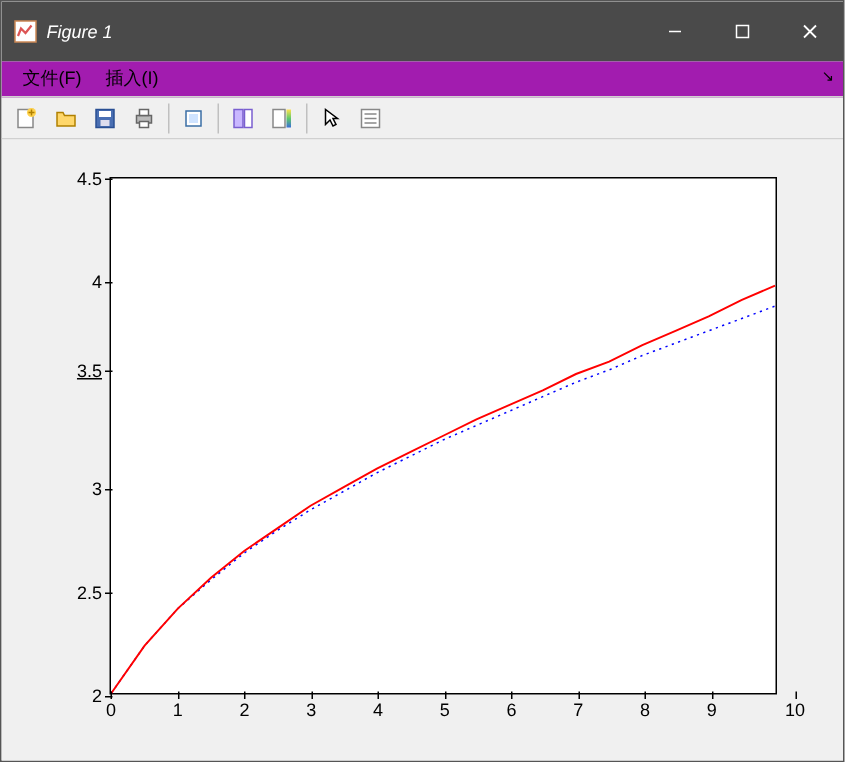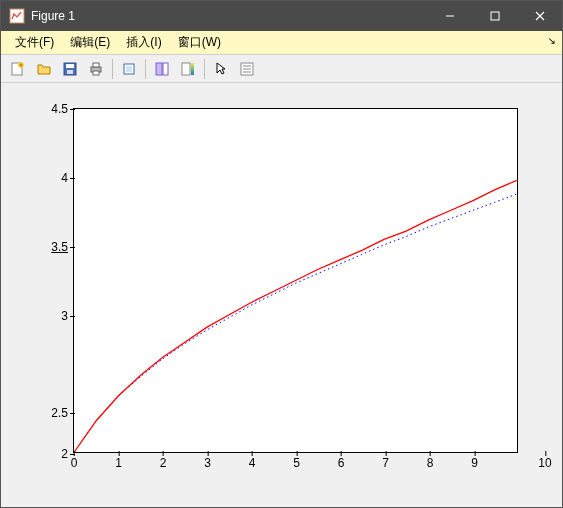--- a/index.html
+++ b/index.html
@@ -1,21 +1,21 @@
 <!DOCTYPE html>
 <html><head>
 <meta charset="utf-8">
 <style>
 * { box-sizing: border-box; margin: 0; padding: 0; font-family: "Microsoft YaHei", "Segoe UI", sans-serif; }
 body { background: #fff; width: 563px; height: 508px; overflow: hidden; border: 1px solid #555; }
-.titlebar { height: 30px; background: #4a4a4a; color: #fff; display: flex; align-items: center; padding-left: 8px; font-size: 12px; }
+.titlebar { height: 40px; background: #4a4a4a; color: #fff; display: flex; align-items: center; padding-left: 8px; font-size: 12px; font-style: italic; }
 .titlebar .app-icon { width: 16px; height: 16px; margin-right: 6px; }
 .titlebar .title { flex: 1; }
 .titlebar .win-btn { width: 45px; height: 30px; display: flex; align-items: center; justify-content: center; }
-.menubar { height: 24px; background: #fef9c3; border-bottom: 1px solid #d0d0d0; display: flex; align-items: center; padding: 0 6px; font-size: 12px; color: #000; position: relative; }
+.menubar { height: 24px; background: #a21caf; border-bottom: 1px solid #d0d0d0; display: flex; align-items: center; padding: 0 6px; font-size: 12px; color: #000; position: relative; }
 .menubar .menu-item { padding: 2px 8px; cursor: default; }
 .menubar .chev { position: absolute; right: 6px; top: 4px; font-size: 10px; }
 .toolbar { height: 28px; background: #f0f0f0; border-bottom: 1px solid #d0d0d0; display: flex; align-items: center; padding: 0 4px; gap: 0; }
 .toolbar .tbtn { width: 24px; height: 24px; display: flex; align-items: center; justify-content: center; border: 1px solid transparent; margin: 0 1px; }
 .toolbar .sep { width: 1px; height: 20px; background: #c0c0c0; margin: 0 3px; }
 .canvas-area { position: relative; width: 100%; height: 426px; background: #f0f0f0; }
 .plot-box { position: absolute; left: 72px; top: 25px; width: 445px; height: 345px; background: #fff; border: 1px solid #000; }
 .ytick { position: absolute; right: 100%; transform: translateY(-50%); font-size: 12px; padding-right: 6px; display: flex; align-items: center; }
 .ytick .tickmark { position: absolute; right: -1px; width: 5px; height: 1px; background: #000; }
 .xtick { position: absolute; top: 100%; transform: translateX(-50%); font-size: 12px; padding-top: 4px; text-align: center; }
@@ -45,23 +45,21 @@
   <div class="win-btn">
       <svg width="10" height="10">
         <line x1="1" y1="1" x2="9" y2="9" stroke="#fff" stroke-width="1.2"></line>
         <line x1="9" y1="1" x2="1" y2="9" stroke="#fff" stroke-width="1.2"></line>
       </svg>
     </div>
 </div>
 
 <div class="menubar">
   <span class="menu-item">文件(F)</span>
-  <span class="menu-item">编辑(E)</span>
   <span class="menu-item">插入(I)</span>
-  <span class="menu-item">窗口(W)</span>
   <span class="chev">↘</span>
 </div>
 
 <div class="toolbar">
   <div class="tbtn">
       <svg width="16" height="16">
         <rect x="2" y="2" width="10" height="12" fill="#fff" stroke="#888"></rect>
         <circle cx="11" cy="4" r="3" fill="#ffd24d"></circle>
         <path d="M11 2v4M9 4h4" stroke="#b08000" stroke-width="1"></path>
       </svg>
@@ -129,33 +127,33 @@
 </div>
 
 <div class="canvas-area">
   <div class="plot-box">
     <svg class="lines" id="plot-svg" viewBox="0 0 445 345">
         <polyline points="0,345 22.25,313.26 44.5,288.41999999999996 66.75,269.1 89,251.15999999999997 111.25,235.98000000000002 133.5,222.18 155.75,209.76 178,197.34000000000003 200.25,186.3 222.5,175.26 244.75000000000003,165.60000000000002 267,155.94 289.25,146.28 311.5,136.62000000000003 333.75,128.34000000000003 356,118.67999999999998 378.25,110.39999999999998 400.5,102.12 422.75,93.84 445,85.56" fill="none" stroke="#0000ff" stroke-width="1" stroke-dasharray="1.5 3"></polyline>
         <polyline points="0,345 22.25,313.26 44.5,288.41999999999996 66.75,267.71999999999997 89,249.78000000000003 111.25,234.60000000000002 133.5,219.42 155.75,207 178,194.58 200.25,183.54000000000002 222.5,172.5 244.75000000000003,161.45999999999998 267,151.8 289.25,142.14 311.5,131.10000000000005 333.75,122.82000000000002 356,111.78000000000003 378.25,102.12 400.5,92.46000000000001 422.75,81.42000000000002 445,71.75999999999999" fill="none" stroke="#ff0000" stroke-width="1.3"></polyline>
       </svg>
     <div id="yticks">
         <div class="ytick" style="top: 345px;">2<div class="tickmark"></div></div>
-        <div class="ytick" style="top: 276px; margin-top: 28px;">2.5<div class="tickmark"></div></div>
+        <div class="ytick" style="top: 276px;">2.5<div class="tickmark"></div></div>
         <div class="ytick" style="top: 207px;">3<div class="tickmark"></div></div>
-        <div class="ytick" style="top: 138px; text-decoration: underline;">3.5<div class="tickmark"></div></div>
+        <div class="ytick" style="top: 128px; text-decoration: underline;">3.5<div class="tickmark"></div></div>
         <div class="ytick" style="top: 69px;">4<div class="tickmark"></div></div>
         <div class="ytick" style="top: 0px;">4.5<div class="tickmark"></div></div>
       </div>
     <div id="xticks">
         <div class="xtick" style="left: 0px;">0<div class="tickmark"></div></div>
         <div class="xtick" style="left: 44.5px;">1<div class="tickmark"></div></div>
         <div class="xtick" style="left: 89px;">2<div class="tickmark"></div></div>
         <div class="xtick" style="left: 133.5px;">3<div class="tickmark"></div></div>
         <div class="xtick" style="left: 178px;">4<div class="tickmark"></div></div>
         <div class="xtick" style="left: 222.5px;">5<div class="tickmark"></div></div>
         <div class="xtick" style="left: 267px;">6<div class="tickmark"></div></div>
         <div class="xtick" style="left: 311.5px;">7<div class="tickmark"></div></div>
         <div class="xtick" style="left: 356px;">8<div class="tickmark"></div></div>
         <div class="xtick" style="left: 400.5px;">9<div class="tickmark"></div></div>
-        <div class="xtick" style="left: 471px; text-align: right;">10<div class="tickmark"></div></div>
+        <div class="xtick" style="left: 456px; text-align: right;">10<div class="tickmark"></div></div>
       </div>
   </div>
 </div>
 
 </body></html>

